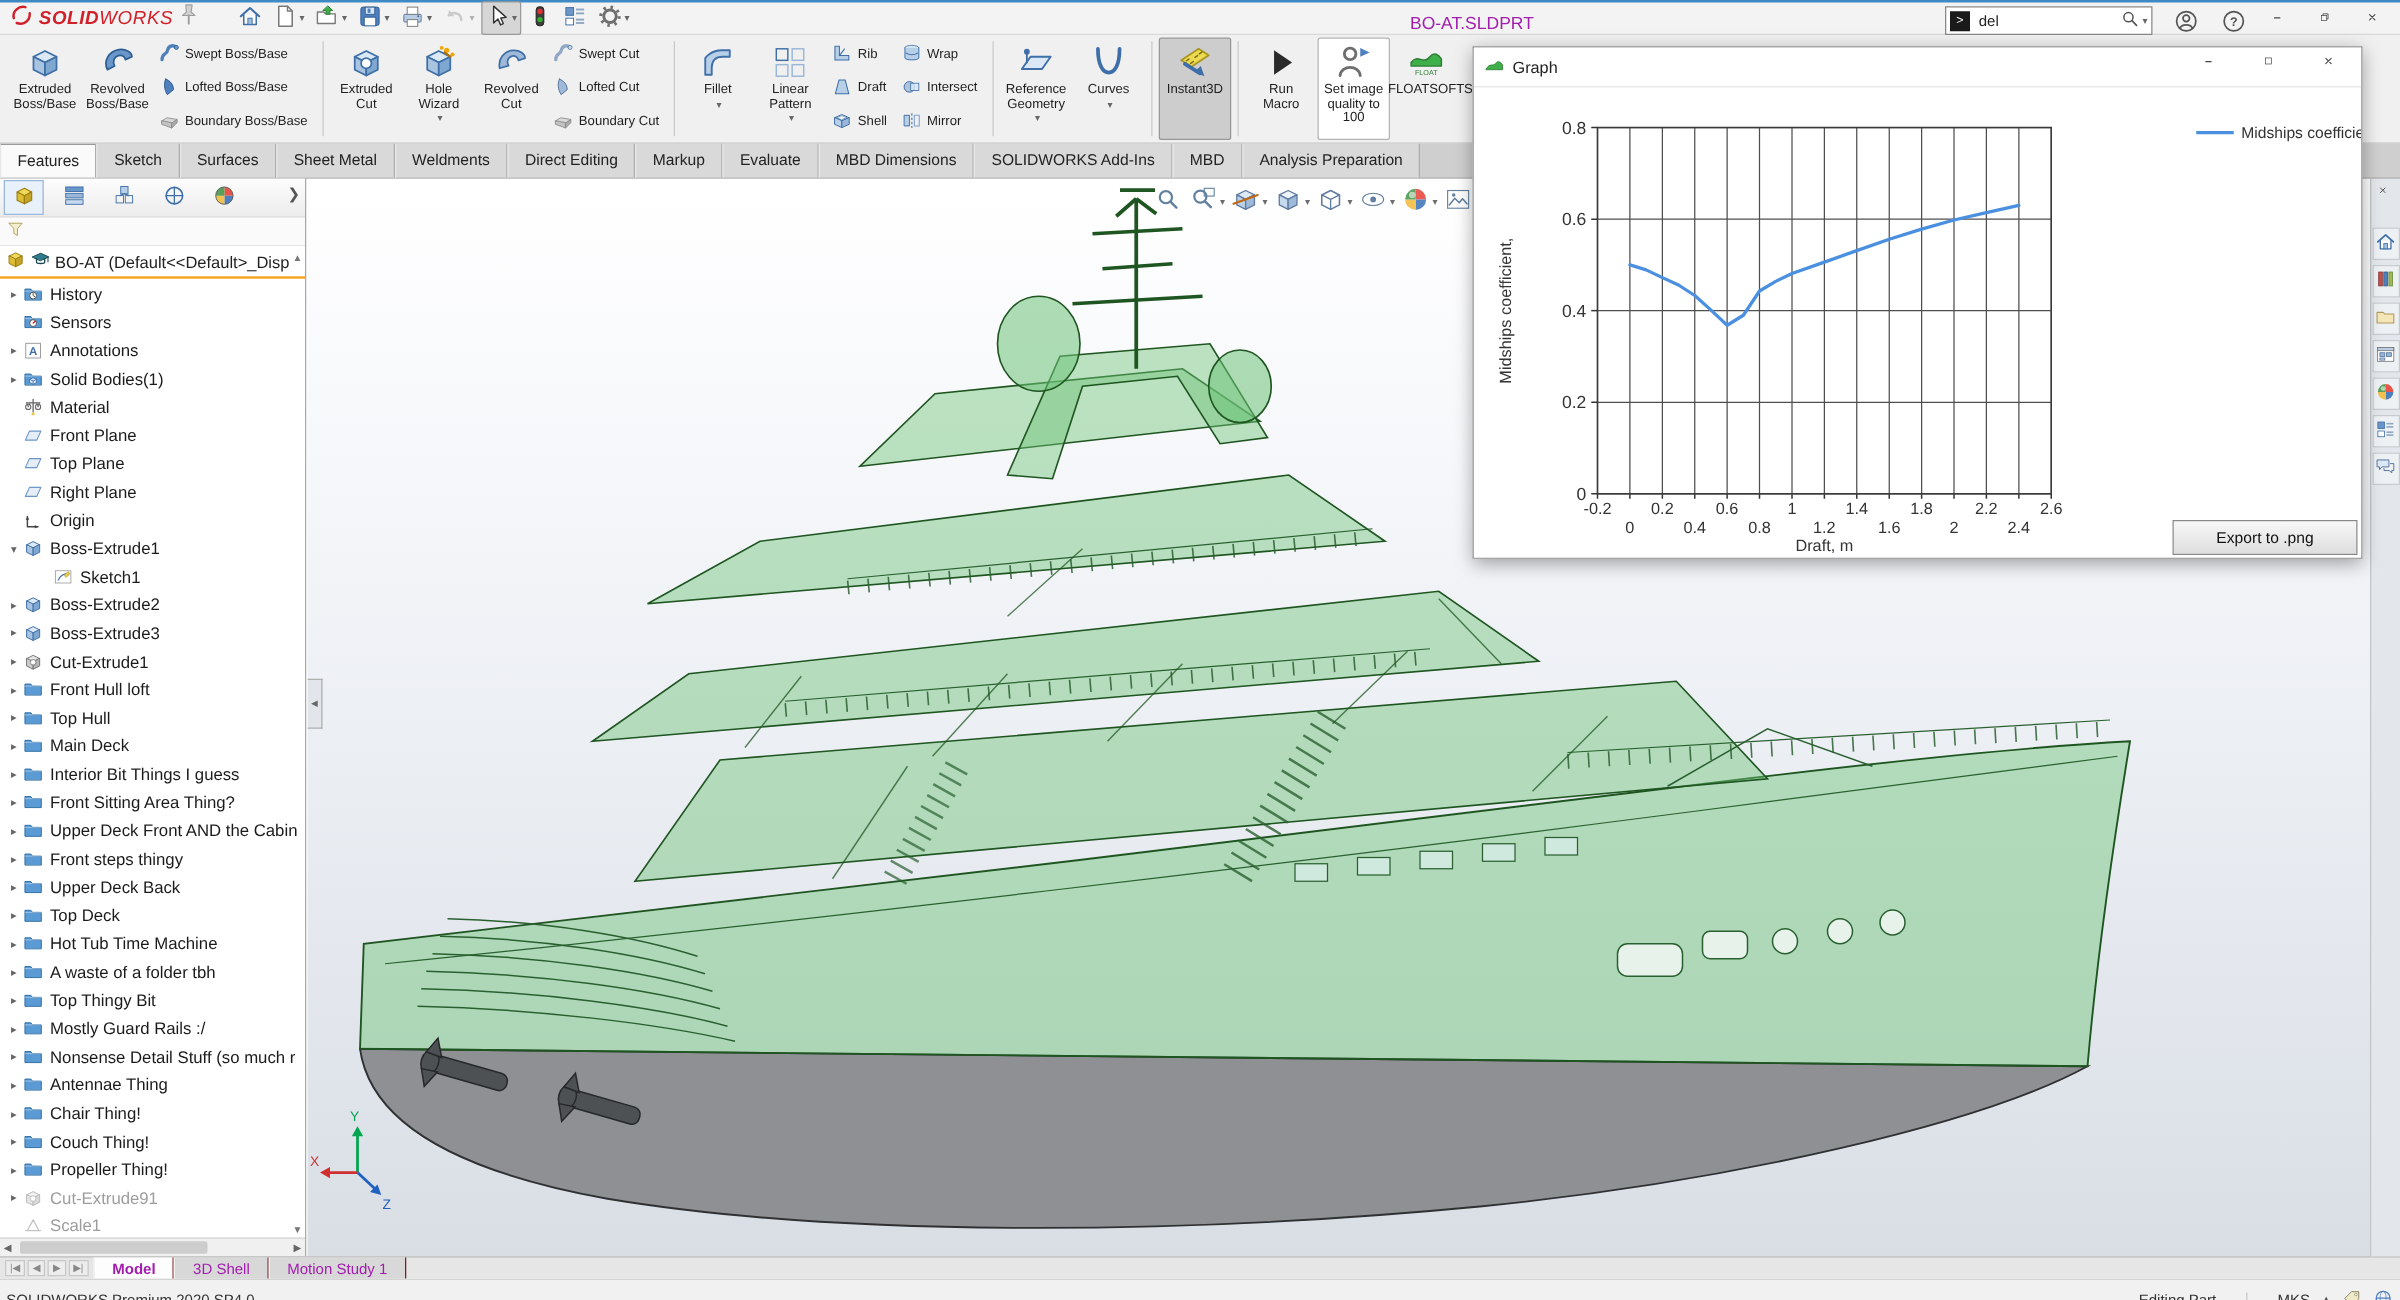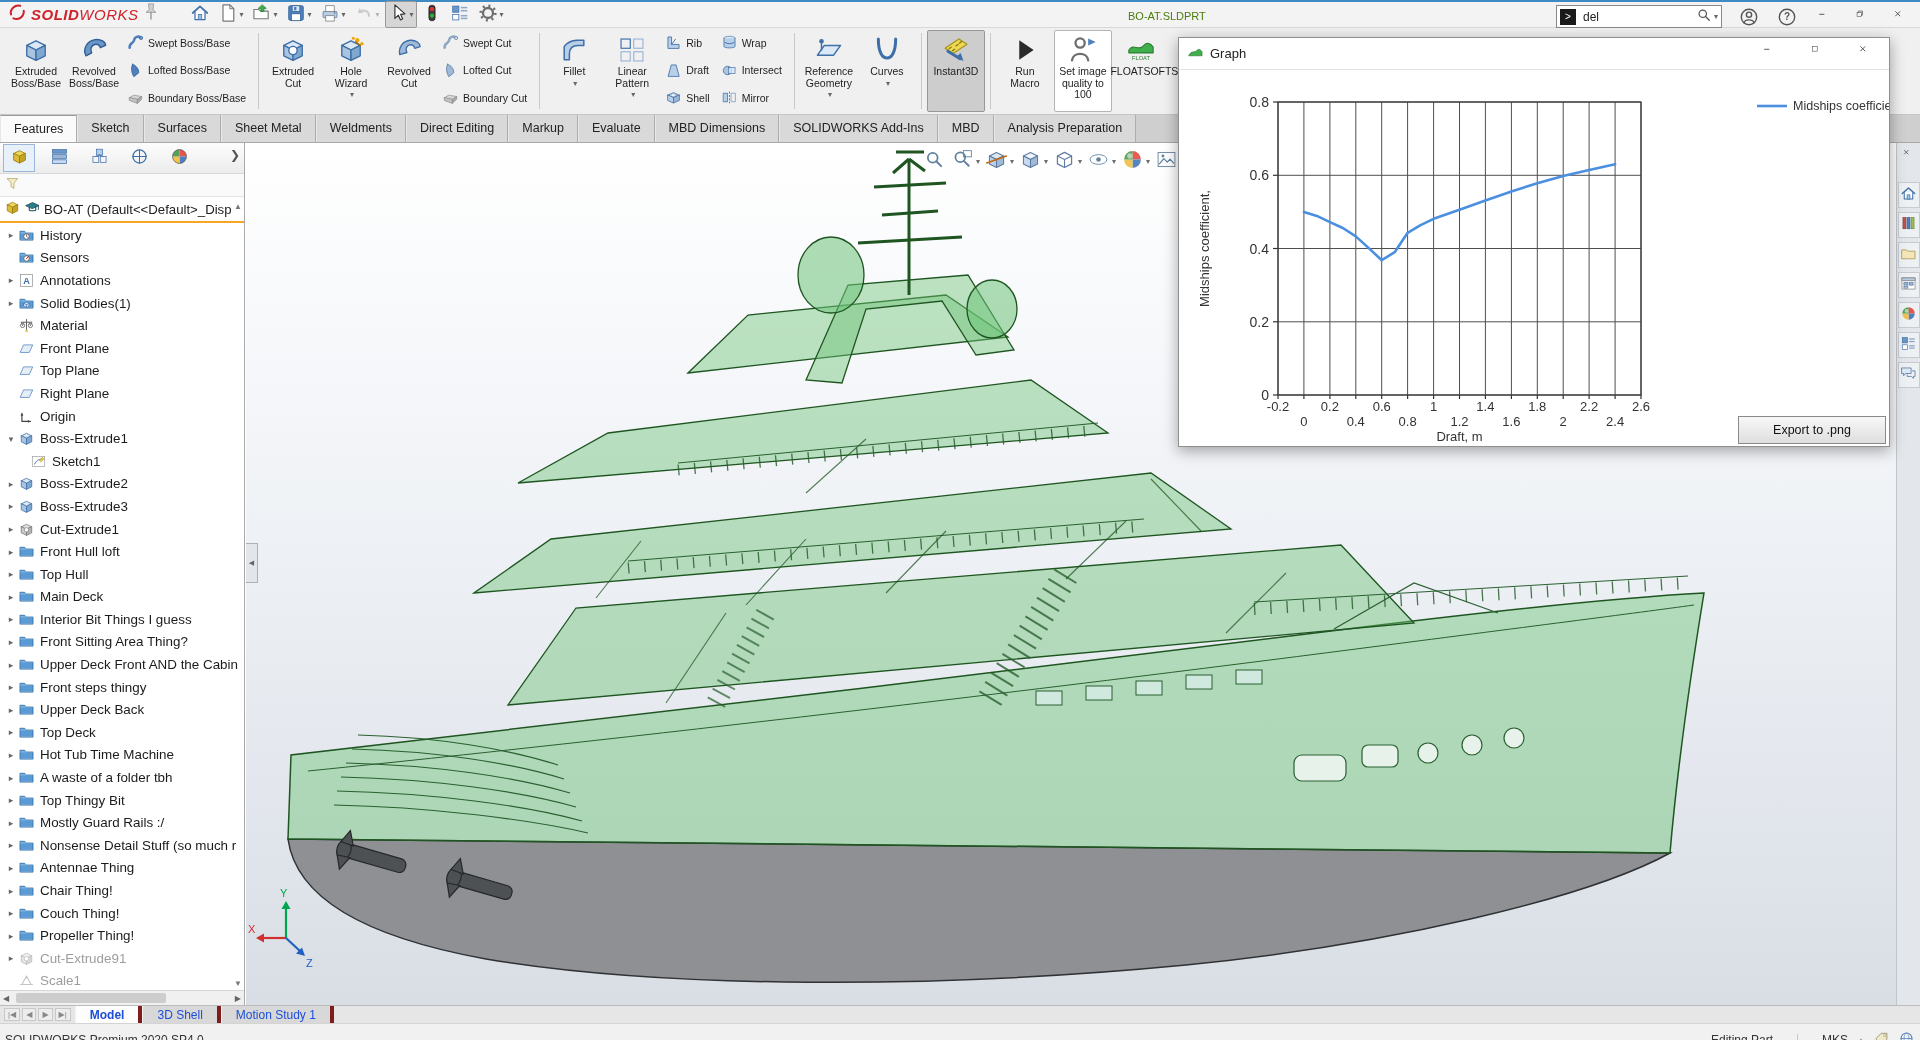--- a/index.html
+++ b/index.html
@@ -9,21 +9,21 @@
   .logo-text{font-size:15px;color:#d0202a;font-style:italic;letter-spacing:.5px;margin-left:3px;}
   .logo-text b{font-style:italic;}
   .menubar{display:flex;margin-left:28px;gap:0;}
   .menu-item{padding:4px 14px;font-size:13px;cursor:default;}
   .pin{margin-left:2px;opacity:.8;}
   .qat{display:flex;align-items:center;margin-left:26px;gap:2px;}
   .qat-btn{display:flex;align-items:center;padding:1px 2px;border:1px solid transparent;border-radius:2px;}
   .qat-btn.pressed{background:#d6d6d6;border-color:#999;}
   .qat-btn.disabled{opacity:.45;}
   .caret{font-size:8px;color:#666;margin-left:2px;}
-  .doc-title{position:absolute;left:1128px;top:8px;font-size:11px;color:#4d7c0f;white-space:nowrap;}
+  .doc-title{position:absolute;left:1128px;top:8px;font-size:14px;color:#a21caf;white-space:nowrap;}
   .tb-right{position:absolute;right:8px;top:3px;display:flex;align-items:center;gap:16px;}
   .searchbox{display:flex;align-items:center;width:158px;height:21px;border:1px solid #888;background:#fff;padding:0 3px;}
   .searchbox .cmd{width:16px;height:16px;background:#1a1a1a;color:#fff;font-size:10px;display:flex;align-items:center;justify-content:center;margin-right:5px;}
   .searchbox .sval{flex:1;font-size:12px;color:#222;border:none;outline:none;background:transparent;width:70px;font-family:"Liberation Sans",sans-serif;}
   .winbtn{display:flex;align-items:center;justify-content:center;width:22px;height:22px;}
   
   .ribbon{position:absolute;left:0;top:28px;width:1920px;height:87px;background:#f0f0f0;border-bottom:1px solid #c6c6c6;display:flex;align-items:stretch;padding:2px 0 2px 4px;box-sizing:border-box;}
   .rgroup{display:flex;align-items:stretch;padding:0 3px;}
   .rsep{width:1px;background:#c9c9c9;margin:3px 2px;}
   .rbig{display:flex;flex-direction:column;align-items:center;width:56px;padding-top:3px;border:1px solid transparent;border-radius:2px;}
@@ -75,21 +75,21 @@
   #chart-svg .grid{stroke:#4f4f4f;stroke-width:1;}
   #chart-svg .ax{stroke:#333;stroke-width:1.2;}
   #chart-svg .tick{font-size:13px;fill:#333;font-family:"Liberation Sans",sans-serif;}
   #chart-svg .ytick{font-size:14px;fill:#333;font-family:"Liberation Sans",sans-serif;}
   #chart-svg .xlab,#chart-svg .ylab{font-size:13px;fill:#333;font-family:"Liberation Sans",sans-serif;}
   #chart-svg .leg{font-size:12.5px;fill:#333;font-family:"Liberation Sans",sans-serif;}
   
   .doctabs{position:absolute;left:0;top:1005px;width:1920px;height:18px;background:#e6e6e6;border-top:1px solid #bcbcbc;display:flex;align-items:stretch;box-sizing:border-box;}
   .dnav{display:flex;align-items:center;padding:0 4px;gap:2px;}
   .dnav span{font-size:8px;color:#888;border:1px solid #c8c8c8;background:#ededed;padding:1px 3px;}
-  .dtab{padding:2px 14px 0 14px;font-size:12px;background:#d8d8d8;border-right:4px solid #7f1d1d;border-left:1px solid #f2f2f2;color:#1d4ed8;}
+  .dtab{padding:2px 14px 0 14px;font-size:12px;background:#d8d8d8;border-right:1px solid #7f1d1d;border-left:1px solid #f2f2f2;color:#a21caf;}
   .dtab.active{background:#fdfdfd;font-weight:bold;}
   
   .statusbar{position:absolute;left:0;top:1023px;width:1920px;height:32px;background:#f1f1f1;border-top:1px solid #d4d4d4;display:flex;align-items:center;box-sizing:border-box;font-size:12px;color:#333;}
   .sb-left{margin-left:5px;}
   .sb-right{margin-left:auto;display:flex;align-items:center;gap:10px;padding-right:6px;}
   .sb-sep{width:1px;height:12px;background:#c8c8c8;margin:0 14px;}
   .sb-caret{font-size:6px;color:#555;}
 </style>
 </head>
 <body>
@@ -671,21 +671,21 @@
         <span class="arr">▾</span>
         <span class="ticn">
           <svg width="17" height="17" viewBox="0 0 26 26">
             <path d="M5 9 L13 5 L21 9 L13 13 Z" fill="#dbe8f5" stroke="#3f6fa8" stroke-width="1.2" stroke-linejoin="round" stroke-linecap="round"></path>
             <path d="M5 9 L5 18 L13 22 L13 13 Z" fill="#a8c4e0" stroke="#3f6fa8" stroke-width="1.2" stroke-linejoin="round" stroke-linecap="round"></path>
             <path d="M21 9 L21 18 L13 22 L13 13 Z" fill="#7fa8d0" stroke="#3f6fa8" stroke-width="1.2" stroke-linejoin="round" stroke-linecap="round"></path>
           </svg>
         </span>
         <span class="tlab">Boss-Extrude1</span>
       </div>
-      <div class="trow" style="padding-left: 16px;">
+      <div class="trow" style="padding-left: 28px;">
         <span class="arr"></span>
         <span class="ticn">
           <svg width="17" height="17" viewBox="0 0 26 26">
             <rect x="3.5" y="5.5" width="19" height="15" fill="#fff" stroke="#999"></rect>
             <path d="M7 17 C10 10 16 9 19 9" fill="none" stroke="#3f6fa8" stroke-width="1.4" stroke-linejoin="round" stroke-linecap="round"></path>
             <path d="M17 13.5 L21.5 9 L19 6.5 L14.5 11 Z" fill="#e8c84a" stroke="#a89620" stroke-width="0.8" stroke-linejoin="round" stroke-linecap="round"></path>
           </svg>
         </span>
         <span class="tlab">Sketch1</span>
       </div>

